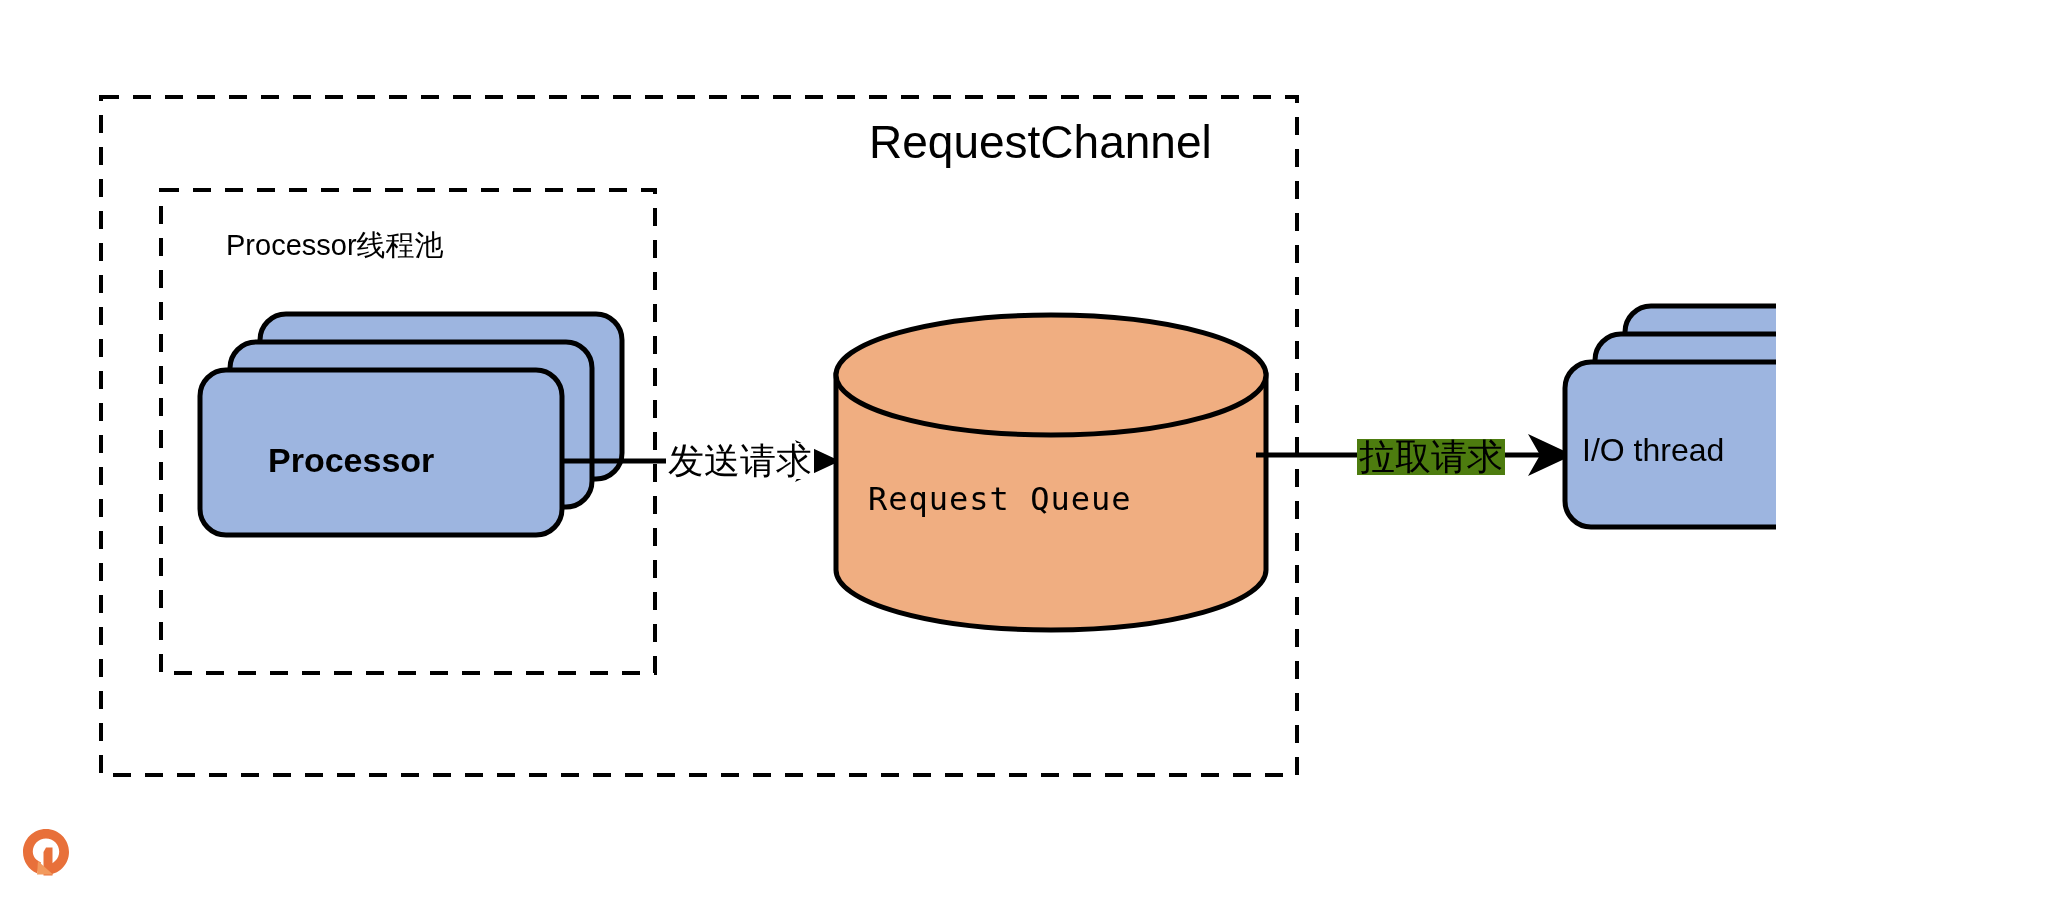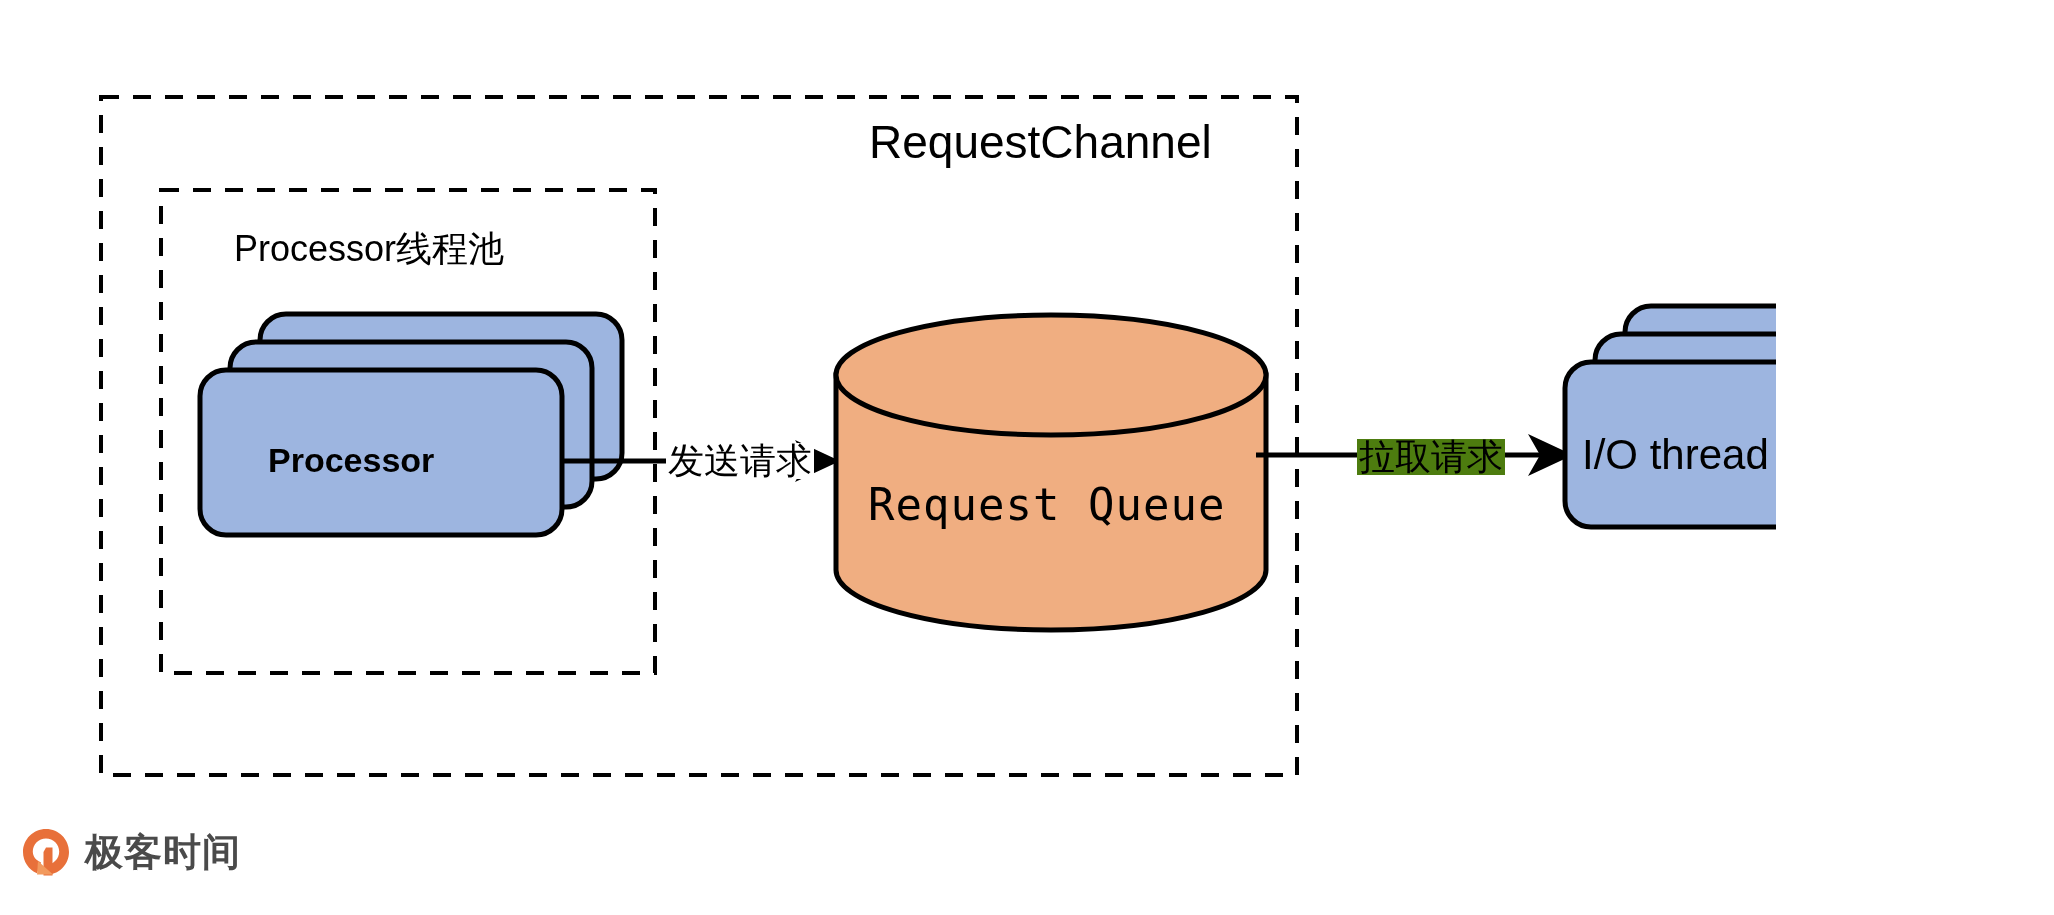--- a/index.html
+++ b/index.html
@@ -27,39 +27,39 @@
     white-space: nowrap;
     color: #000000;
     line-height: 1;
   }
   #request-channel-title {
     font-size: 46px;
     left: 869px;
     top: 119px;
   }
   #processor-pool-title {
-    font-size: 36px;
-    left: 234px;
+    font-size: 29px;
+    left: 226px;
     top: 231px;
   }
   #processor-card-label {
     font-size: 34px;
     left: 268px;
     top: 443px;
     font-weight: bold;
   }
   #queue-label {
-    font-size: 44px;
+    font-size: 32px;
     left: 868px;
     top: 483px;
     font-family: "DejaVu Sans Mono", "Liberation Mono", monospace;
     letter-spacing: 1px;
   }
   #io-thread-label {
-    font-size: 42px;
+    font-size: 32px;
     left: 1582px;
     top: 434px;
   }
   #arrow-label-send {
     font-size: 36px;
     left: 640px;
     top: 443px;
     background: #ffffff;
     padding: 0 2px;
     margin-left: 26px;
@@ -146,16 +146,15 @@
     <svg width="52" height="52" viewBox="0 0 52 52">
       <path d="M26 3 C13.3 3 3 13.3 3 26 C3 35.5 8.7 43.6 16.9 47.2
                L21 36.5 C16.2 34.6 12.8 30.7 12.8 25.6
                C12.8 18.3 18.7 12.4 26 12.4
                C33.3 12.4 39.2 18.3 39.2 25.6
                C39.2 32.9 33.3 38.8 26 38.8 L26 48.9
                C38.7 48.9 49 38.7 49 26 C49 13.3 38.7 3 26 3 Z" fill="#E8703A"></path>
       <path d="M26 21.5 L32.5 21.5 L32.5 49.5 L23.5 49.5 L23.5 26 Z" fill="#E8703A"></path>
       <path d="M18 35 L33 48.5 L17 48.5 Z" fill="#F29A5E"></path>
     </svg>
-    <span id="watermark-text">极客时间</span>
   </div>
 
 </div>
 
 </body></html>

